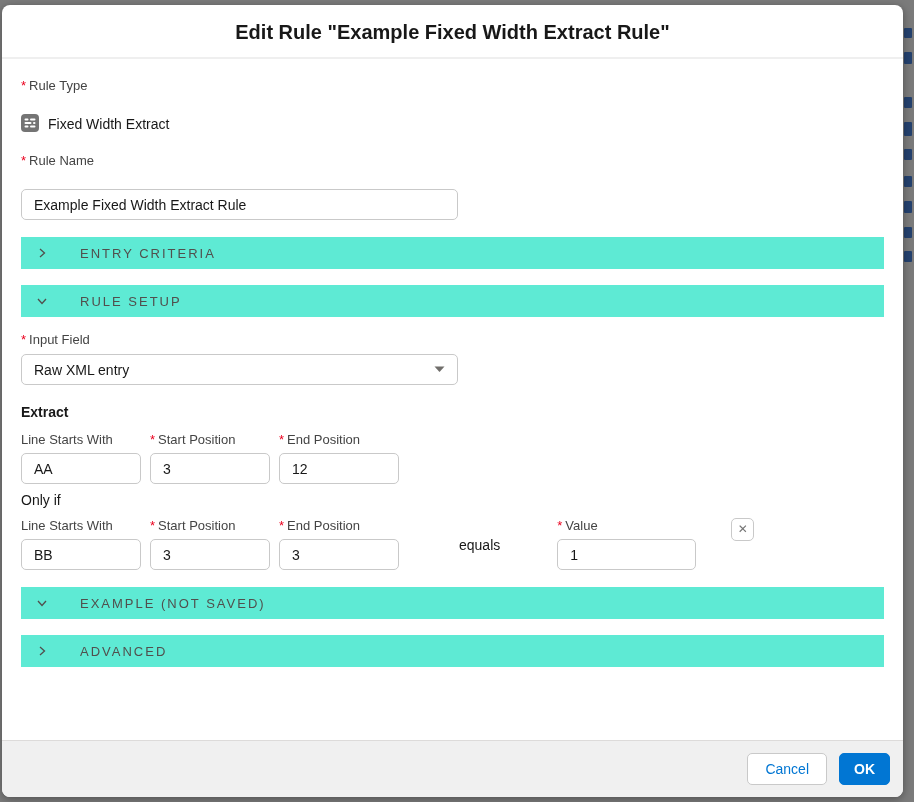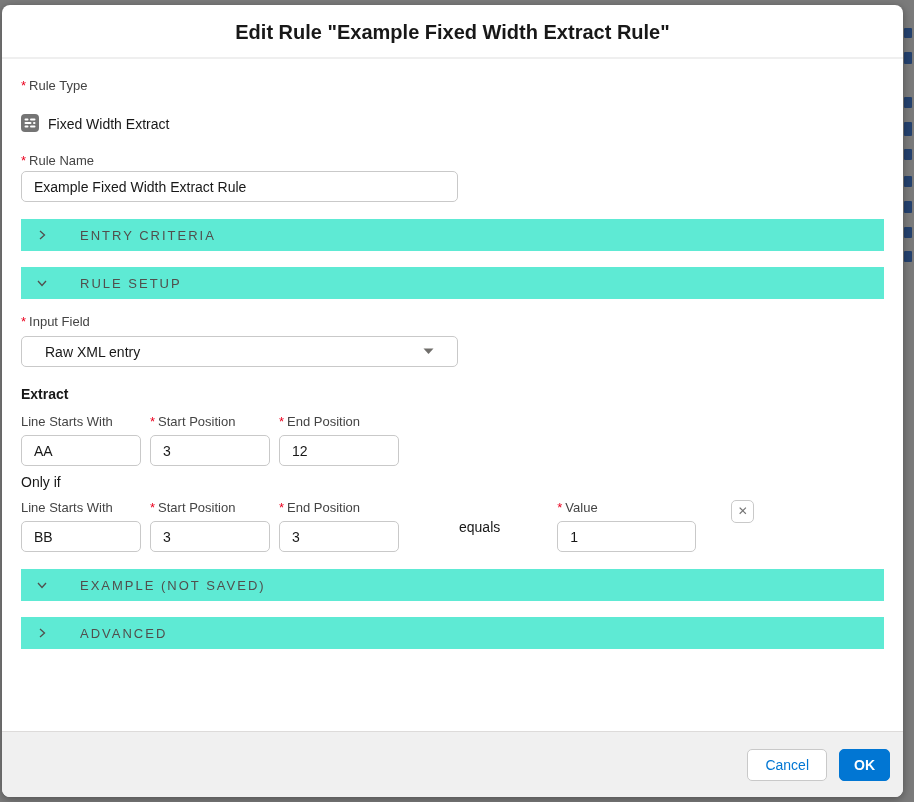--- a/index.html
+++ b/index.html
@@ -57,21 +57,21 @@
     border: 1px solid #c9c9c9;
     border-radius: 5px;
     padding: 0 12px;
     font-size: 14px;
     color: #181818;
     font-family: "Liberation Sans", "DejaVu Sans", sans-serif;
     background: #fff;
     outline: none;
     display: block;
   }
-  .w-lg { width: 437px; margin-top: 2px; }
+  .w-lg { width: 437px; margin-top: 20px; }
   .w-sm { width: 120px; margin-top: 5px; }
 
   .section-bar {
     height: 32px;
     background: #5eead4;
     display: flex;
     align-items: center;
     gap: 31px;
     padding: 0 14px;
     cursor: pointer;
@@ -89,21 +89,21 @@
   .combobox {
     width: 437px;
     height: 31px;
     margin-top: 6px;
     border: 1px solid #c9c9c9;
     border-radius: 5px;
     background: #fff;
     display: flex;
     align-items: center;
     justify-content: space-between;
-    padding: 0 23px;
+    padding: 0 12px;
     cursor: pointer;
   }
   .combobox .combo-value { font-size: 14px; color: #181818; }
 
   .sub-label { font-size: 14px; color: #181818; }
   .extract-label { margin-top: 19px; font-weight: bold; }
   .onlyif-label { margin-top: 8px; }
 
   .field-row { display: flex; align-items: flex-start; margin-top: 12px; }
   .field-row .field + .field { margin-left: 9px; }
@@ -135,21 +135,21 @@
     line-height: 22px;
     color: #181818;
     font-family: "Liberation Sans", "DejaVu Sans", sans-serif;
     resize: both;
     outline: none;
   }
 
   .modal-footer {
     margin-top: auto;
     flex: 0 0 auto;
-    height: 66px;
+    height: 57px;
     background: #f0f0f0;
     border-top: 1px solid #dddbda;
     display: flex;
     align-items: center;
     justify-content: flex-end;
     gap: 12px;
     padding-right: 13px;
   }
   .btn {
     height: 32px;

